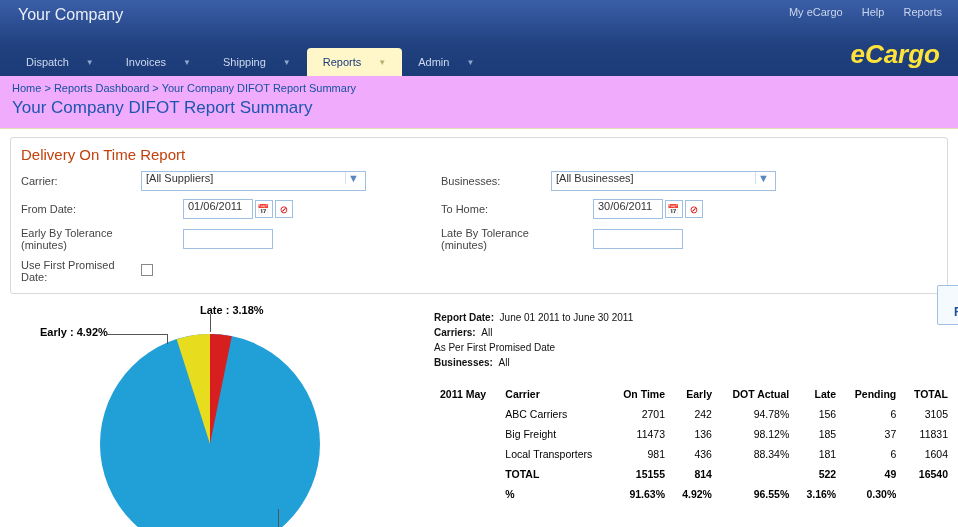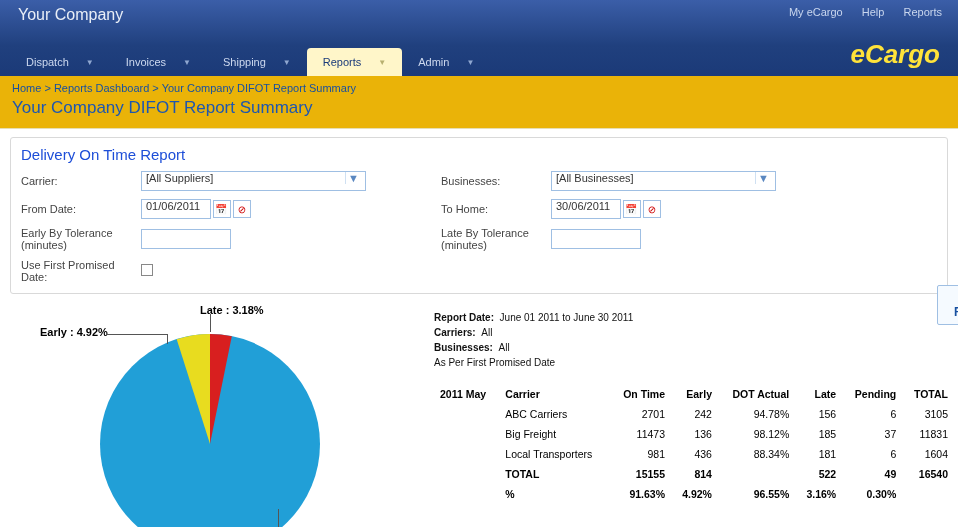--- a/index.html
+++ b/index.html
@@ -60,21 +60,21 @@
     right: 18px; bottom: 6px;
     font-style: italic;
     font-weight: bold;
     font-size: 26px;
     letter-spacing: 0px;
   }
   .logo .e { color: #ffe33a; }
   .logo .rest { color: #ffe33a; }
 
   .crumbbar {
-    background: #eab308;
+    background: #f0abfc;
     padding: 6px 12px 10px 12px;
     border-bottom: 1px solid #e6deb4;
   }
   .crumb-line {
     color: #1850a0;
     font-size: 11px;
   }
   .crumb-line a { color: #1850a0; text-decoration: none; cursor: pointer; }
   .page-title {
     color: #1d56b0;
@@ -84,21 +84,21 @@
   }
 
   .panel {
     margin: 8px 10px;
     border: 1px solid #d9d9d9;
     border-radius: 3px;
     padding: 8px 10px 10px 10px;
     background: #fff;
   }
   .panel-title {
-    color: #1d4ed8;
+    color: #c2410c;
     font-size: 15px;
     margin-bottom: 8px;
     font-weight: normal;
   }
   .filter-grid {
     display: grid;
     grid-template-columns: 120px 240px 60px 110px 240px;
     row-gap: 8px;
     align-items: center;
     font-size: 11px;
@@ -116,21 +116,21 @@
     justify-content: space-between;
   }
   .select { width: 225px; cursor: pointer; }
   .select .arr {
     width: 16px; text-align: center;
     color: #5a87c0; border-left: 1px solid #cfe0f2;
   }
   .dateinput {
     display: flex; align-items: center; gap: 2px;
   }
-  .dateinput .tinput { width: 70px; }
+  .dateinput .tinput { width: 70px; margin-left: 42px; }
   .iconbtn {
     width: 18px; height: 18px;
     border: 1px solid #9fbfe3;
     display: inline-flex; align-items: center; justify-content: center;
     font-size: 10px; cursor: pointer;
     background: #fff;
   }
   .narrow { width: 90px !important; }
   .checkbox {
     width: 12px; height: 12px; border: 1px solid #888; display: inline-block;
@@ -331,22 +331,22 @@
 
         <path d="M0,0 L-33.3,-104.8 A110,110 0 0,1 0,-110 Z" fill="#e8dc1f"></path>
       </g>
     </svg>
   </div>
 
   <div class="summary">
     <div class="meta">
       <div><b>Report Date:</b>&nbsp;&nbsp;<span>June 01 2011 to June 30 2011</span></div>
       <div><b>Carriers:</b>&nbsp;&nbsp;<span>All</span></div>
+      <div>As Per First Promised Date</div>
       <div><b>Businesses:</b>&nbsp;&nbsp;<span>All</span></div>
-      <div>As Per First Promised Date</div>
     </div>
 
     <table class="sum">
       <thead>
         <tr>
           <th>2011 May</th>
           <th>Carrier</th>
           <th>On Time</th>
           <th>Early</th>
           <th>DOT Actual</th>

